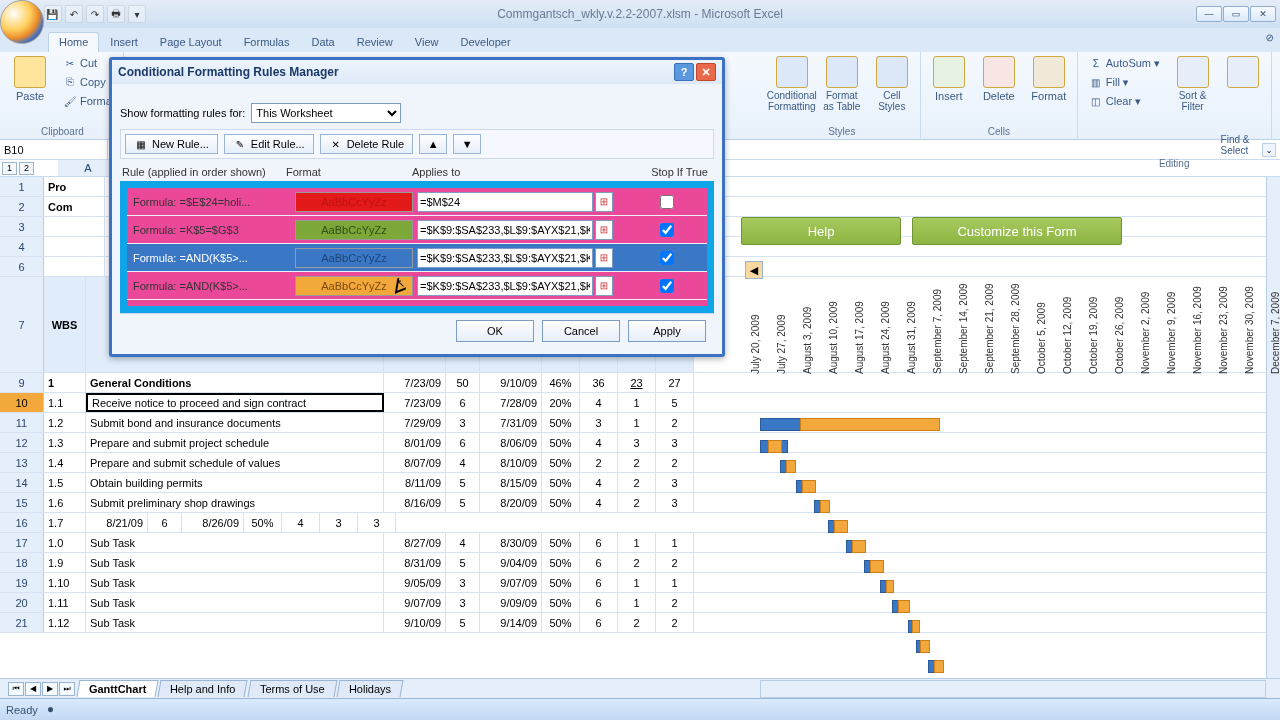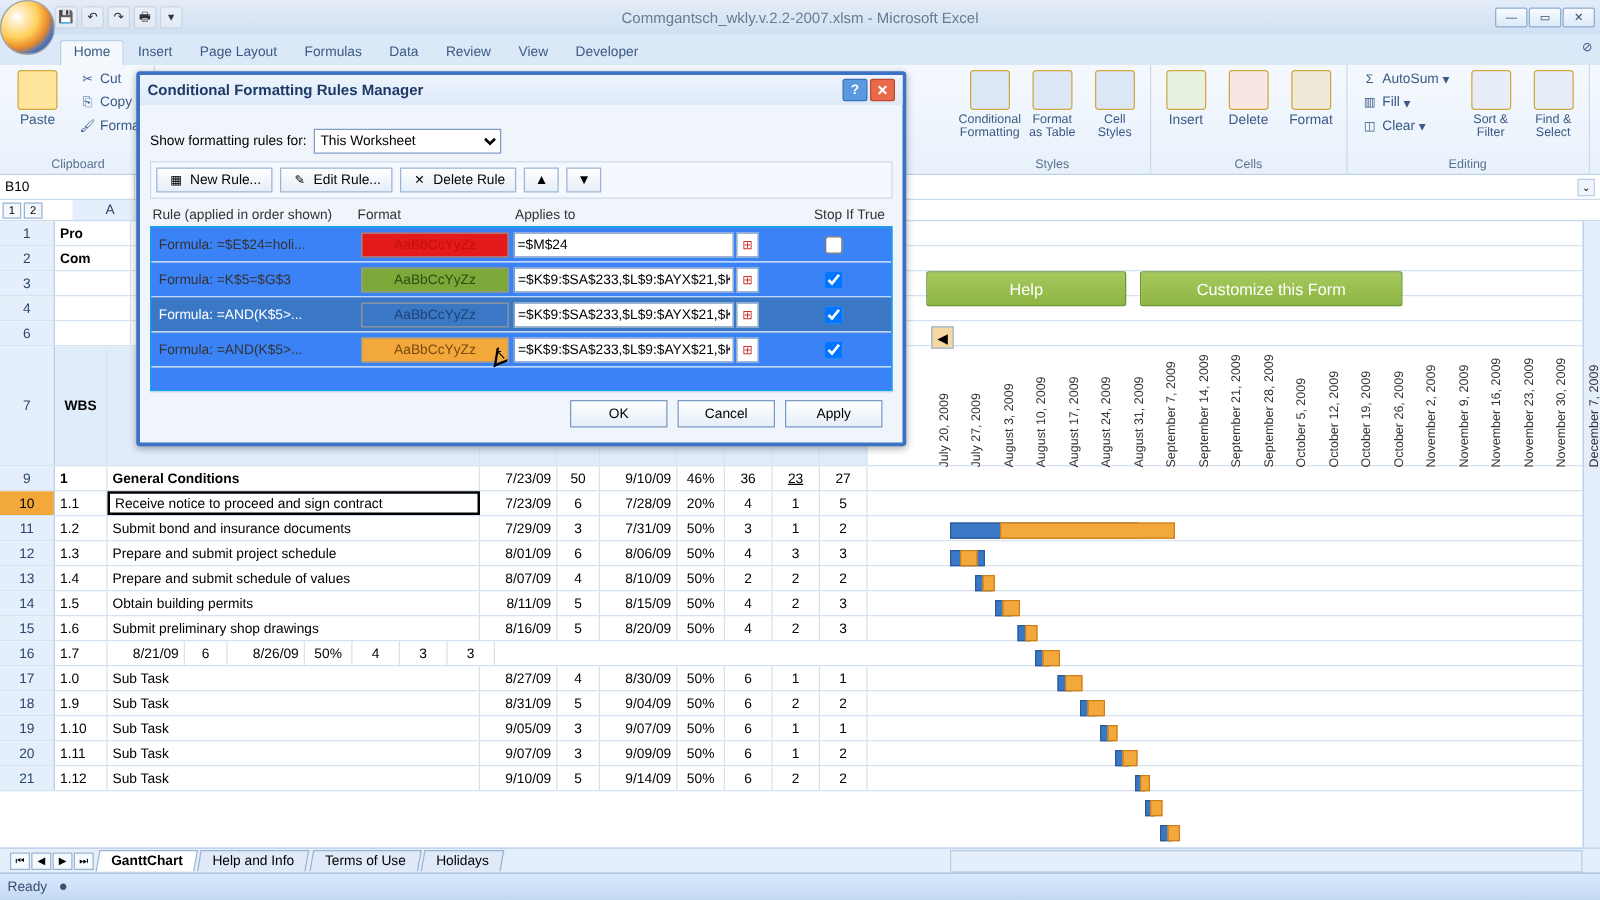--- a/index.html
+++ b/index.html
@@ -93,21 +93,21 @@
 .dlg-select{width:150px; height:20px; border:1px solid #7d9cc4; background:#fff; font-size:11px;}
 .dlg-toolbar{display:flex; gap:6px; border:1px solid #cdd9eb; padding:4px; background:#f5f9ff;}
 .toolbtn{display:flex; align-items:center; gap:4px; padding:2px 8px; border:1px solid #9ab4d3; background:linear-gradient(#fefefe,#e6eef9); font-size:11px; cursor:pointer;}
 .toolbtn .ico{width:14px; height:14px; display:inline-flex; align-items:center; justify-content:center; font-size:10px;}
 .smallbtn{width:28px; justify-content:center;}
 .rules-hdr{display:flex; margin-top:4px; padding:3px 2px; color:#333;}
 .col-rule{width:164px;}
 .col-fmt{width:126px;}
 .col-apply{width:210px;}
 .col-stop{flex:1; text-align:right; padding-right:4px;}
-.rules-body{border:1px solid #0ea5e9; background:#3b82f6; flex:1; overflow:hidden;}
+.rules-body{border:7px solid #0ea5e9; background:#ec4899; flex:1; overflow:hidden;}
 .rule-row{display:flex; align-items:center; height:28px; border-bottom:1px solid #eef3fa;}
 .rule-row.sel{background:#3a77c5; color:#fff;}
 .rule-row.sel .rule-cell{color:#fff;}
 .rule-cell{padding:0 6px; font-size:11px; color:#333; white-space:nowrap; overflow:hidden;}
 .swatch{height:20px; display:flex; align-items:center; justify-content:center; border:1px solid #999; margin:0 4px; font-size:11px;}
 .apply-input{width:176px; height:20px; border:1px solid #7d9cc4; font-size:11px; padding:0 2px; background:#fff; color:#000;}
 .refbtn{width:18px; height:20px; border:1px solid #7d9cc4; background:#fff; display:flex; align-items:center; justify-content:center; font-size:10px; color:#c33;}
 .stop-cell{flex:1; display:flex; justify-content:center;}
 .stop-cell input{width:14px; height:14px;}
 .dlg-buttons{display:flex; justify-content:flex-end; gap:8px; padding:6px 8px; border-top:1px solid #cdd9eb;}
@@ -226,21 +226,21 @@
         <div class="stk-btn"><span class="stk-ico">▥</span><span>Fill</span> ▾</div>
         <div class="stk-btn"><span class="stk-ico">◫</span><span>Clear</span> ▾</div>
       </div>
       <div class="big-btn">
           <div class="big-ico" style="background:#e8eef9"></div>
           <span style="text-align:center; font-size:10px; line-height:11px;">Sort &amp;
 Filter</span>
         </div>
       <div class="big-btn">
           <div class="big-ico" style="background:#e8eef9"></div>
-          <span style="text-align:center; font-size:10px; line-height:11px;">Find &amp;
+          <span style="font-size:10px; line-height:11px;margin-top:44px;">Find &amp;
 Select</span>
         </div>
     </div>
     <div class="group-label">Editing</div>
   </div>
 </div>
 
 <div class="fxbar">
   <div class="namebox-wrap">
     <input class="namebox" value="B10" style="">

